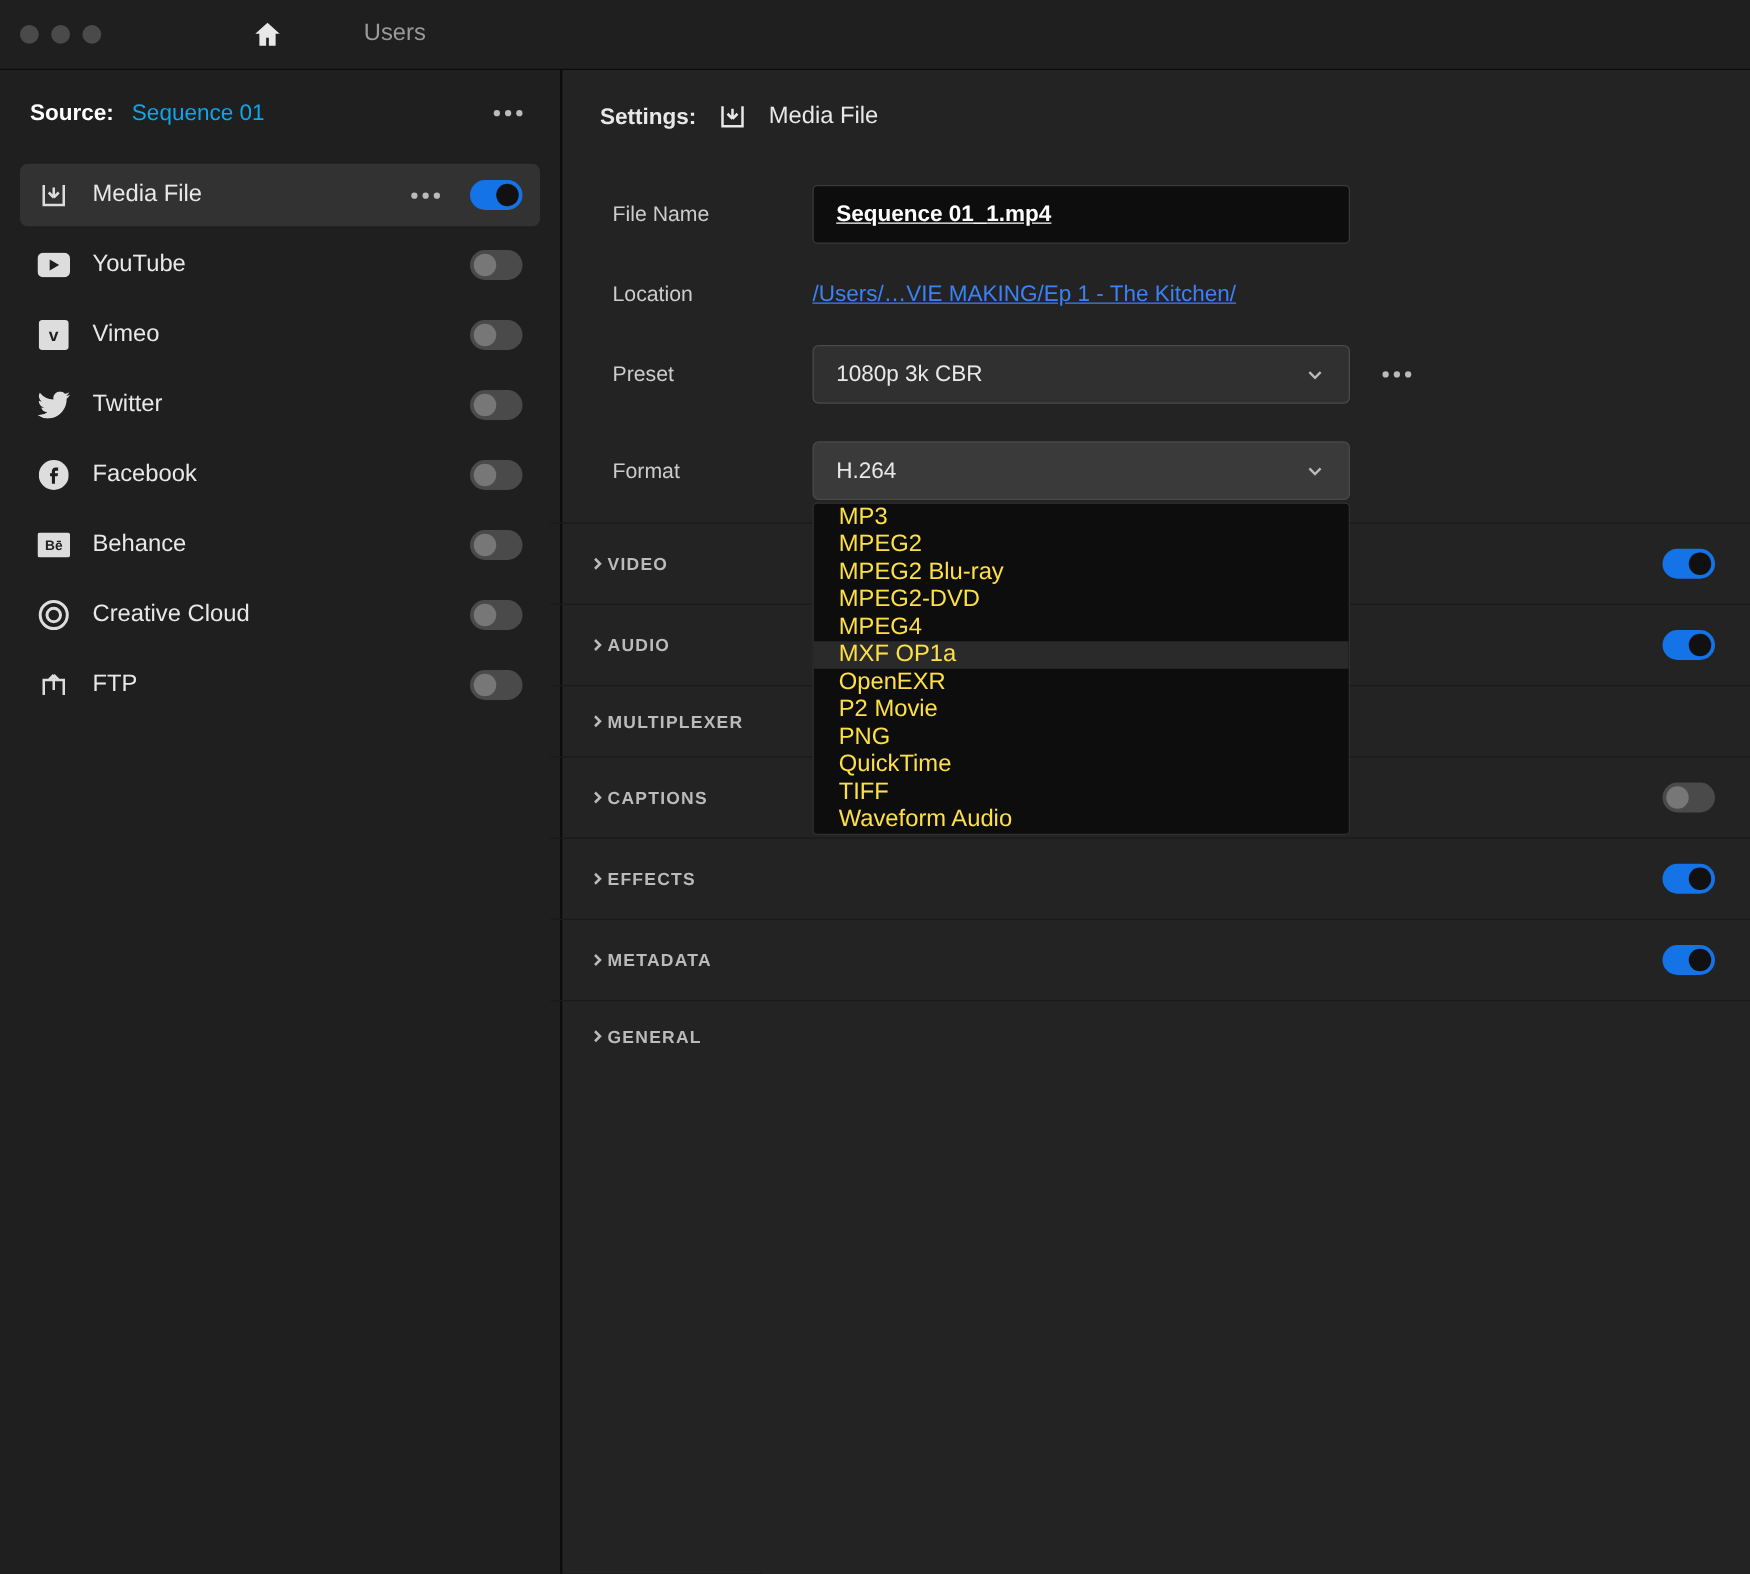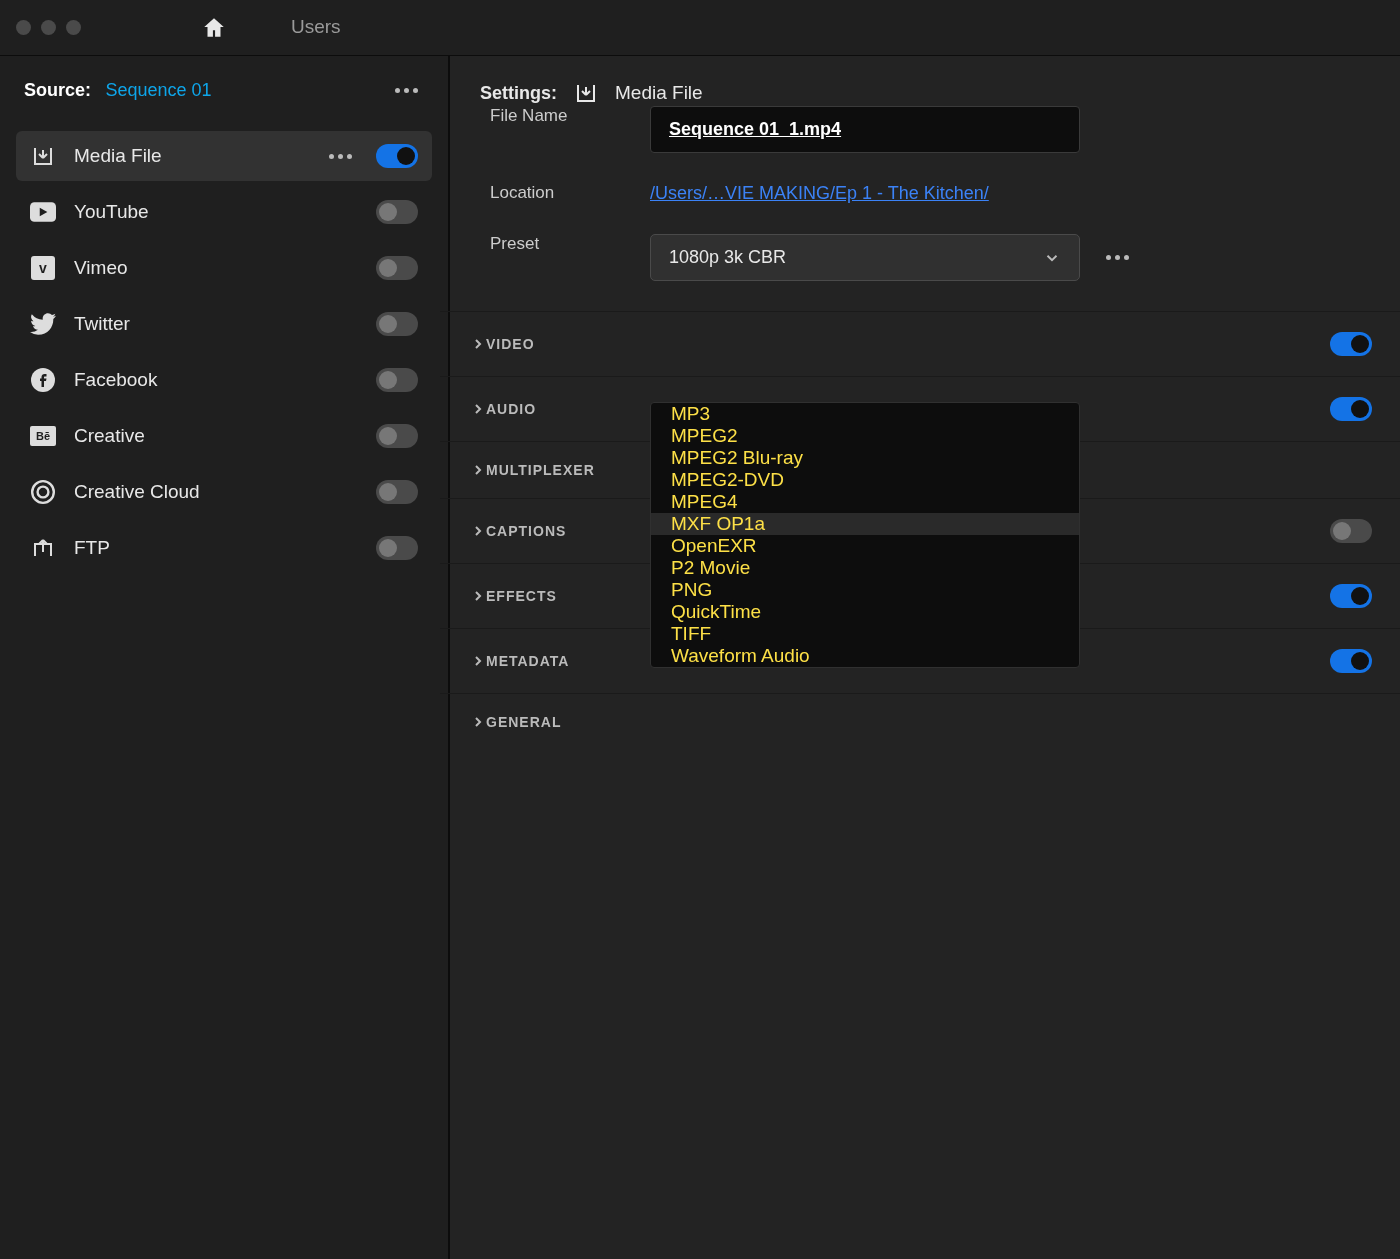--- a/index.html
+++ b/index.html
@@ -36,28 +36,28 @@
   .dest-right { display: flex; align-items: center; gap: 18px; }
 
   
   .toggle { width: 42px; height: 24px; border-radius: 12px; background: #4a4a4a; position: relative; cursor: pointer; }
   .toggle .knob { position: absolute; width: 18px; height: 18px; border-radius: 50%; background: #1a1a1a; top: 3px; left: 3px; }
   .toggle.on { background: #1473e6; }
   .toggle.on .knob { left: 21px; background: #111; }
   .toggle.off .knob { background: #777; }
 
   
-  .settings-row { display: flex; align-items: center; gap: 16px; }
+  .settings-row { display: flex; align-items: center; gap: 16px; margin-bottom: 42px; }
   .settings-row .lbl { font-weight: 700; font-size: 18px; }
   .settings-row .dest-icon { color: #e8e8e8; }
   .settings-row .title { font-size: 19px; }
 
   
   .form { padding-left: 10px; padding-right: 8px; }
-  .frow { display: flex; margin-bottom: 30px; }
+  .frow { display: flex; align-items: center; margin-bottom: 30px; }
   .frow .flabel { width: 160px; font-size: 17px; color: #ccc; }
   .frow .fval { flex: 1; }
   .textinput { background: #0d0d0d; border: 1px solid #3a3a3a; border-radius: 4px; padding: 12px 18px; color: #fff; font-size: 18px; font-weight: 600; width: 100%; max-width: 430px; text-decoration: underline; }
   .link { color: #3b82f6; font-size: 18px; text-decoration: underline; cursor: pointer; }
   .select { background: #303030; border: 1px solid #4a4a4a; border-radius: 5px; padding: 12px 18px; color: #e8e8e8; font-size: 18px; display: flex; align-items: center; justify-content: space-between; cursor: pointer; max-width: 430px; }
   .select.open { background: #3a3a3a; }
   .chev { color: #bbb; }
   .preset-row { display: flex; align-items: center; gap: 20px; }
   .preset-row .select { flex: 1; }
 
@@ -199,21 +199,21 @@
           </div>
         </div>
         <div class="dest-item">
           <div class="dest-left">
             <span class="dest-icon">
               <svg width="26" height="20" viewBox="0 0 26 20" fill="currentColor">
                 <rect width="26" height="20" rx="2"></rect>
                 <text x="13" y="14" text-anchor="middle" font-size="11" font-weight="bold" fill="#1f1f1f">Bē</text>
               </svg>
             </span>
-            <span class="dest-label">Creative</span>
+            <span class="dest-label">Behance</span>
           </div>
           <div class="dest-right">
             <div class="toggle off">
               <div class="knob"></div>
             </div>
           </div>
         </div>
         <div class="dest-item">
           <div class="dest-left">
             <span class="dest-icon">
@@ -284,20 +284,33 @@
             </span>
           </div>
           <div class="kebab">
               <span></span>
               <span></span>
               <span></span>
             </div>
         </div>
       </div>
 
+      <div class="frow" style="margin-bottom:18px">
+        <div class="flabel">Format</div>
+        <div class="fval" style="position:relative">
+          <div class="select open" id="format-select" style="max-width:430px">
+            <span>H.264</span>
+            <span class="chev">
+              <svg width="18" height="18" viewBox="0 0 24 24" fill="none" stroke="currentColor" stroke-width="2.5">
+                  <path d="M6 9l6 6 6-6"></path>
+                </svg>
+            </span>
+          </div>
+        </div>
+      </div>
     </div>
 
     <div class="accordions" id="accordions">
         <div class="acc">
           <div class="acc-left">
             <span class="chev">
               <svg width="16" height="16" viewBox="0 0 24 24" fill="none" stroke="currentColor" stroke-width="3">
                 <path d="M6 9l6 6 6-6"></path>
               </svg>
             </span>

